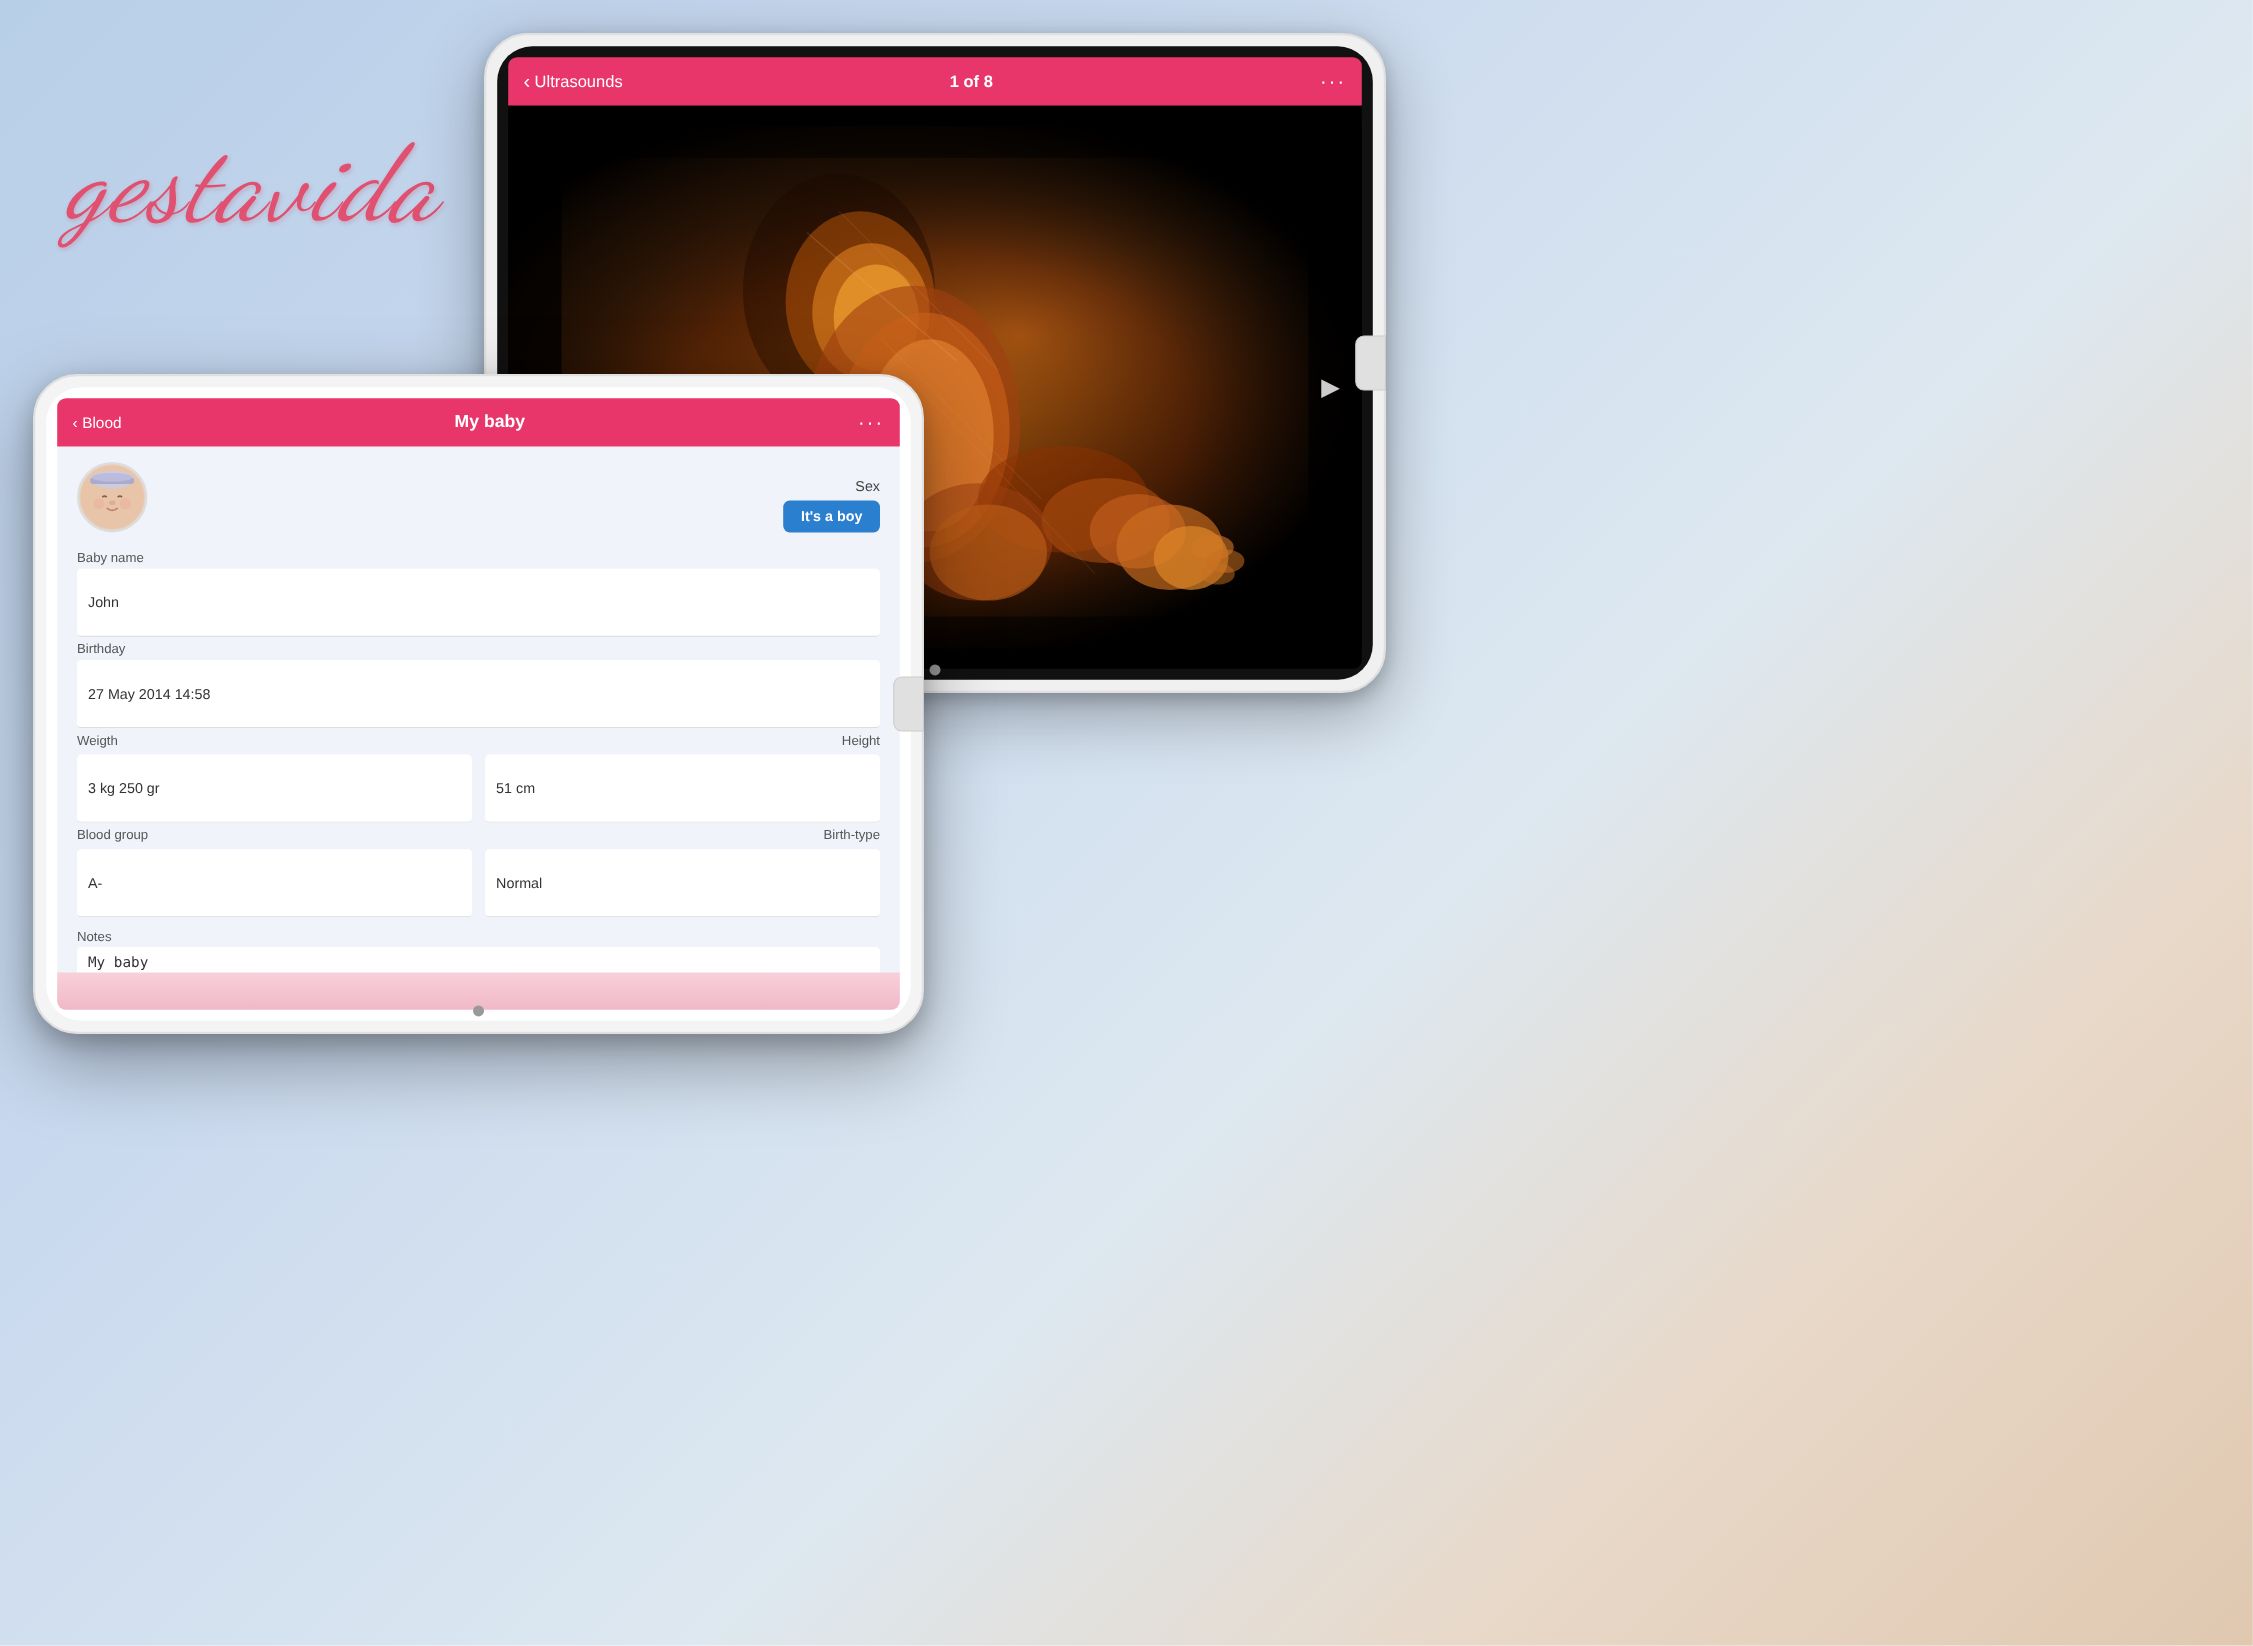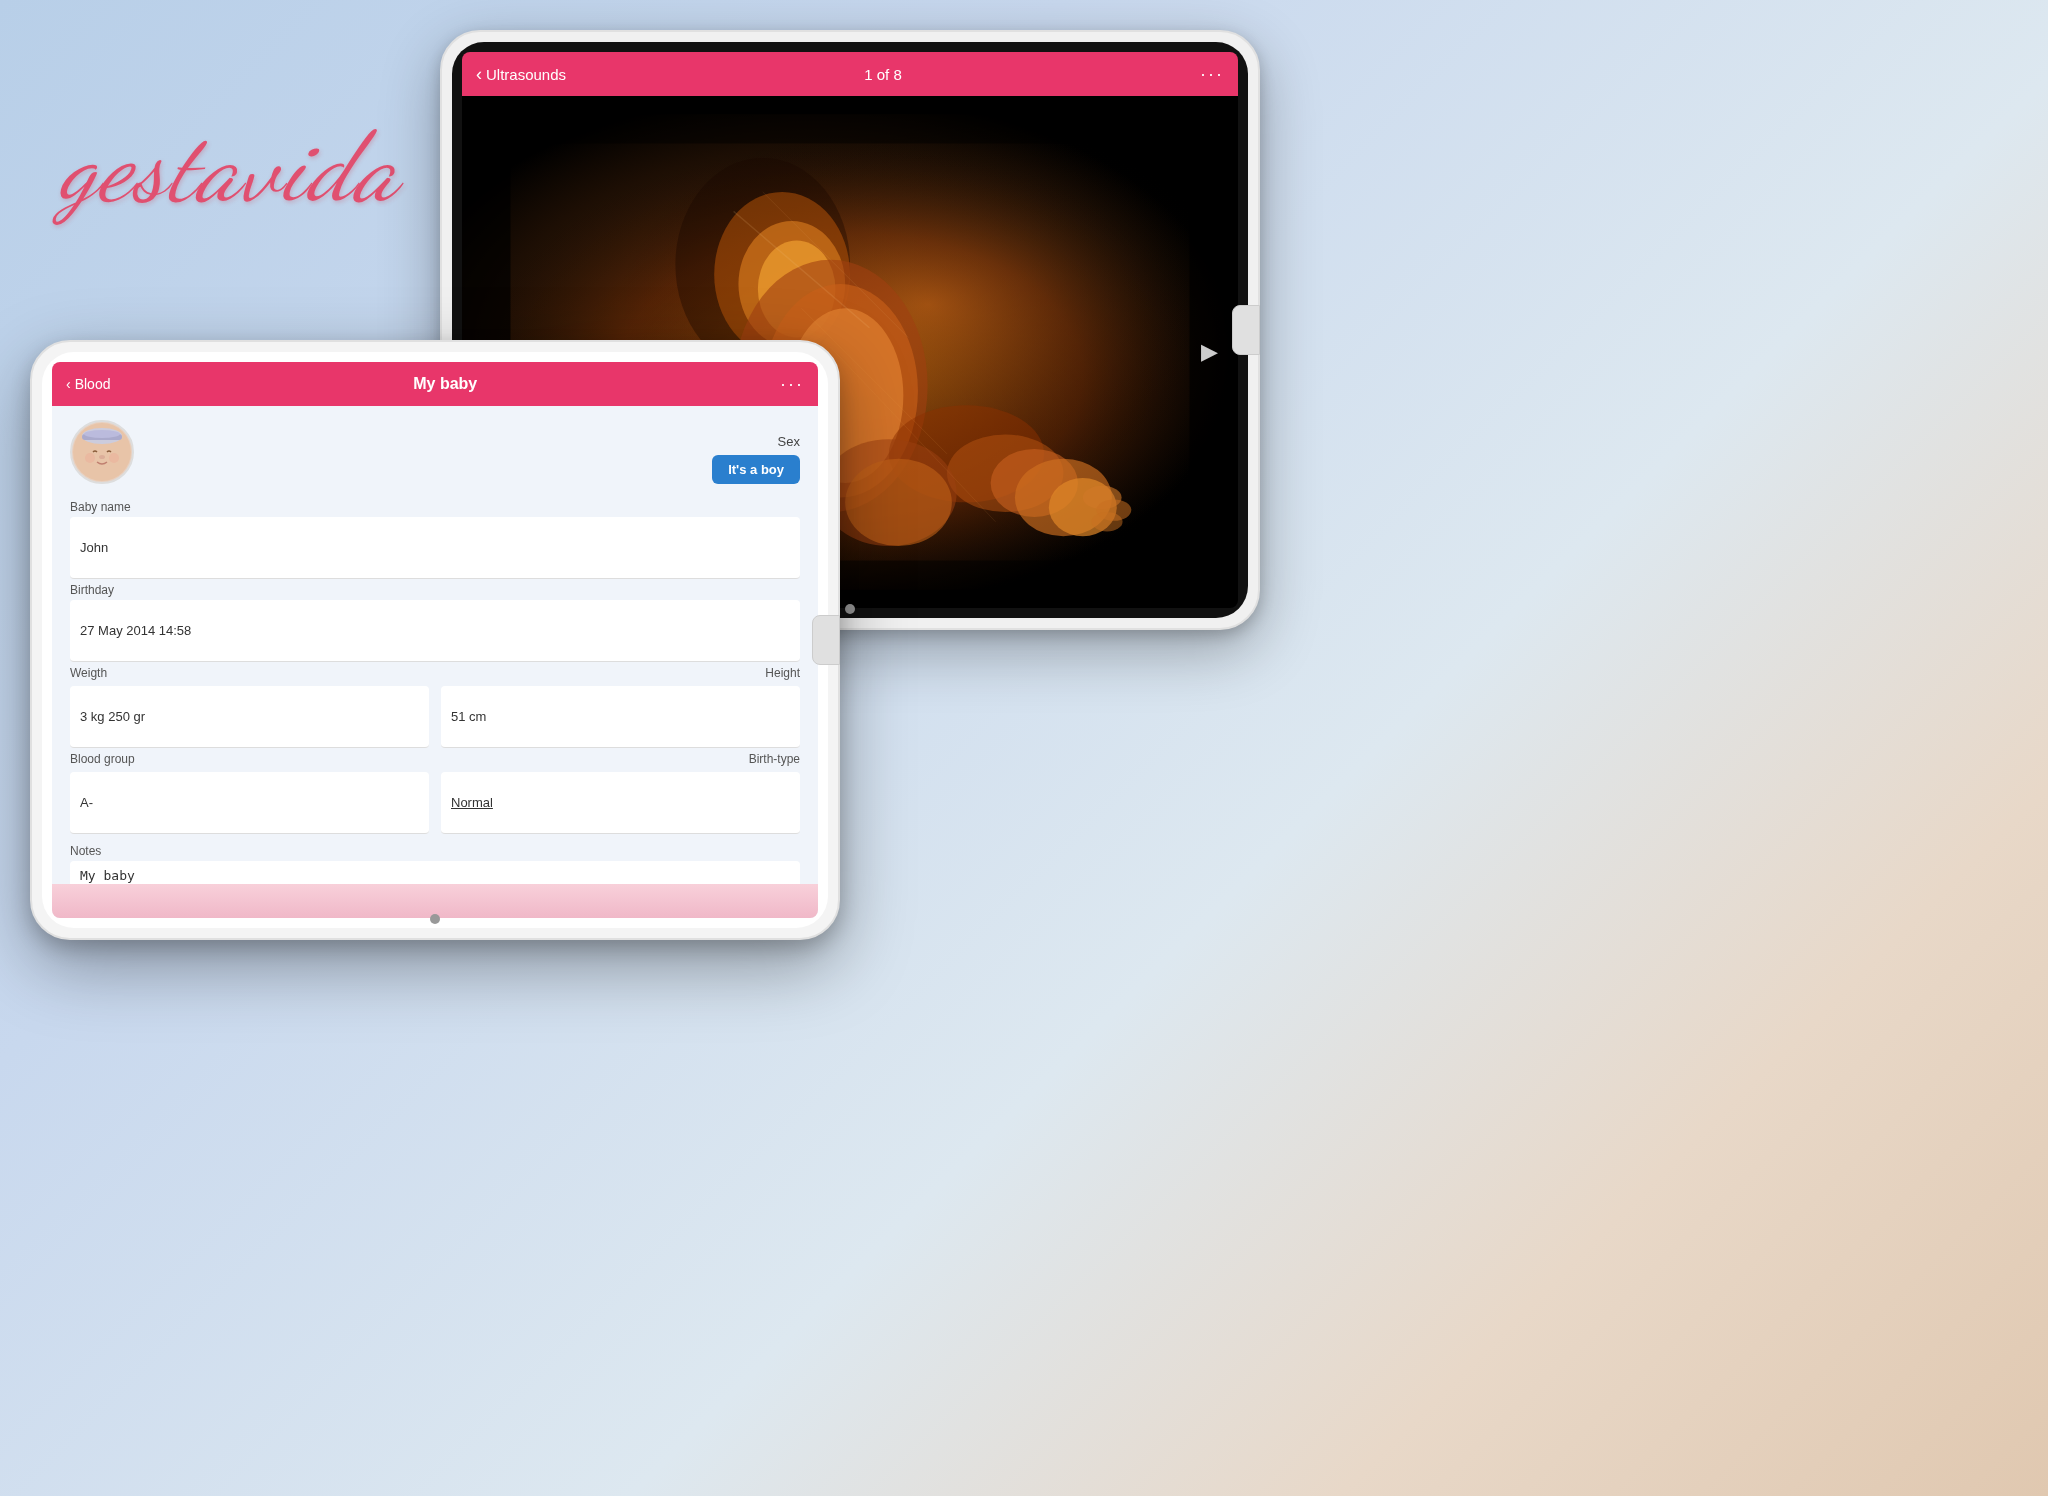--- a/index.html
+++ b/index.html
@@ -100,21 +100,21 @@
     }
 
     .us-navbar-back .chevron {
       font-size: 18px;
       color: white;
     }
 
     .us-navbar-title {
       color: white;
       font-size: 15px;
-      font-weight: 400;
+      font-weight: 700;
     }
 
     .us-navbar-more {
       color: white;
       font-size: 18px;
       letter-spacing: 2px;
     }
 
     
     .us-image-area {
@@ -511,21 +511,21 @@
         </div>
       </div>
 
       <div style="margin-bottom:10px;">
         <div style="display:flex; justify-content:space-between; margin-bottom:3px;">
           <div class="field-label">Blood group</div>
           <div class="field-label-right">Birth-type</div>
         </div>
         <div style="display:flex; gap:12px;">
           <input type="text" class="field-input" style="flex: 1 1 0%;" value="A-">
-          <input type="text" class="field-input" style="flex: 1 1 0%; text-decoration: underline;" value="Normal">
+          <input type="text" class="field-input" style="flex: 1 1 0%;" value="Normal">
         </div>
       </div>
 
       <div class="field-group">
         <div class="field-label">Notes</div>
         <textarea class="notes-textarea" style="">My baby</textarea>
       </div>
     </div>
 
     <div class="bottom-strip"></div>

